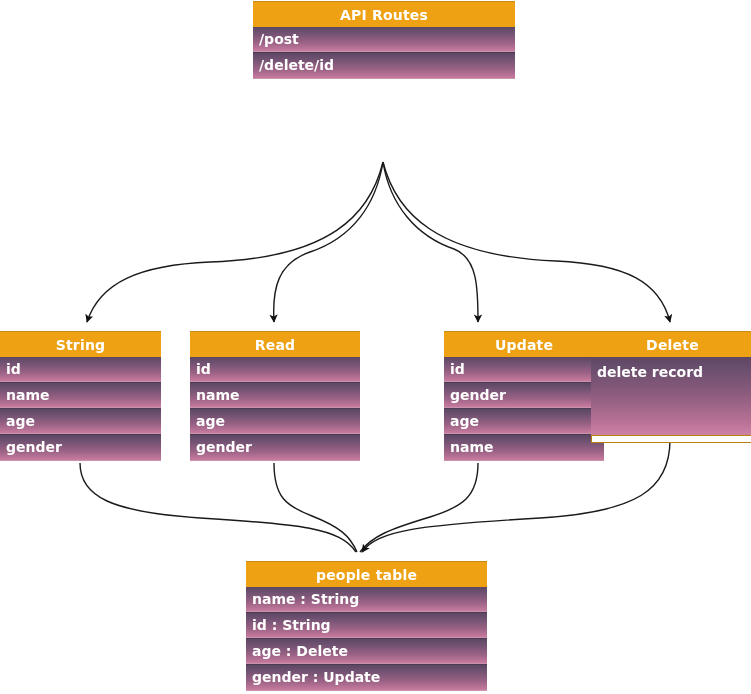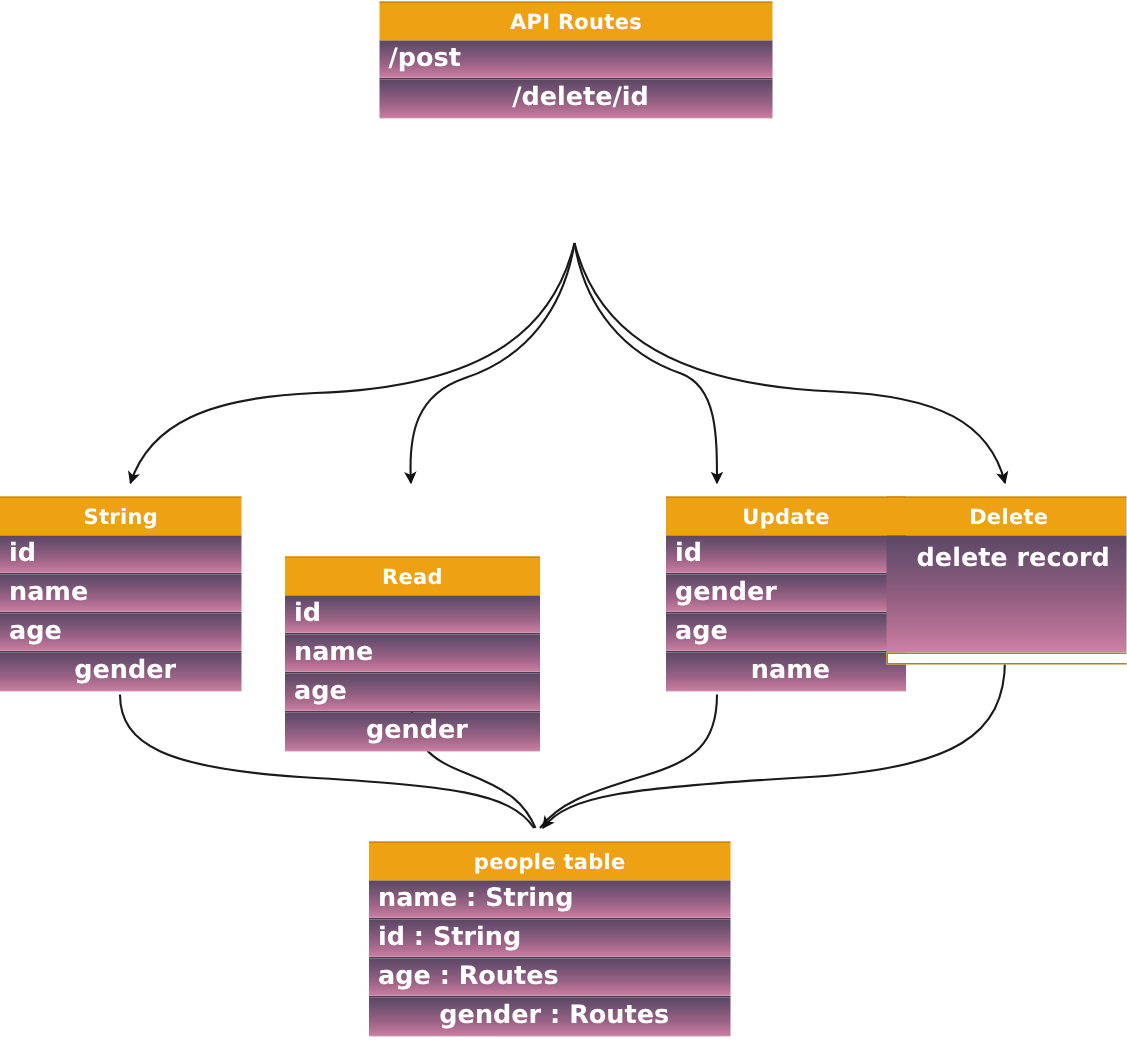--- a/index.html
+++ b/index.html
@@ -46,49 +46,48 @@
     white-space: nowrap;
   }
   .node-rows {
     display: block;
   }
   .node-row {
     height: 26px;
     line-height: 25px;
     color: #ffffff;
     font-weight: bold;
-    font-size: 17px;
+    font-size: 14px;
     padding-left: 6px;
     box-sizing: border-box;
     background: linear-gradient(to bottom, #5d4763 0%, #6d5070 20%, #9a6285 62%, #c87b9f 96%, #caa9b8 100%);
     border-bottom: 1px solid #4a3a52;
     white-space: nowrap;
     overflow: hidden;
   }
   .node-row:last-child {
     border-bottom: none;
-    text-align: center;
   }
   .node-row.tall {
     height: 78px;
     line-height: 30px;
     background: linear-gradient(to bottom, #5d4763 0%, #6a4e6e 14%, #8d5c7e 48%, #bb7498 86%, #ce83a6 100%);
     border-bottom: none;
   }
   .node-footer-bar {
     height: 8px;
     background: #ffffff;
     border: 1px solid #b5820f;
     border-top: 1px solid #b5820f;
     box-sizing: border-box;
   }
   
   #node-api-routes   { left: 253px; top: 1px;   width: 262px; }
   #node-create       { left: 0px;   top: 331px; width: 161px; }
-  #node-read         { left: 190px; top: 331px; width: 170px; margin-top: 40px; }
+  #node-read         { left: 190px; top: 331px; width: 170px; }
   #node-update       { left: 400px; top: 331px; width: 160px; margin-left: 44px; }
   #node-delete       { left: 591px; top: 331px; width: 163px; }
   #node-people-table { left: 229px; top: 561px; width: 258px; padding-left: 17px; }
 </style>
 </head>
 <body>
 
 <div id="canvas">
 
   <svg class="edges" viewBox="0 0 751 694" width="751" height="694" xmlns="http://www.w3.org/2000/svg">
@@ -153,18 +152,18 @@
       <div class="node-row tall">delete record</div>
     </div>
     <div class="node-footer-bar"></div>
   </div>
 
   <div class="node" id="node-people-table">
     <div class="node-header">people table</div>
     <div class="node-rows">
       <div class="node-row">name : String</div>
       <div class="node-row">id : String</div>
-      <div class="node-row">age : Routes</div>
-      <div class="node-row">gender : Routes</div>
+      <div class="node-row">age : Delete</div>
+      <div class="node-row">gender : Update</div>
     </div>
   </div>
 
 </div>
 
 </body></html>

